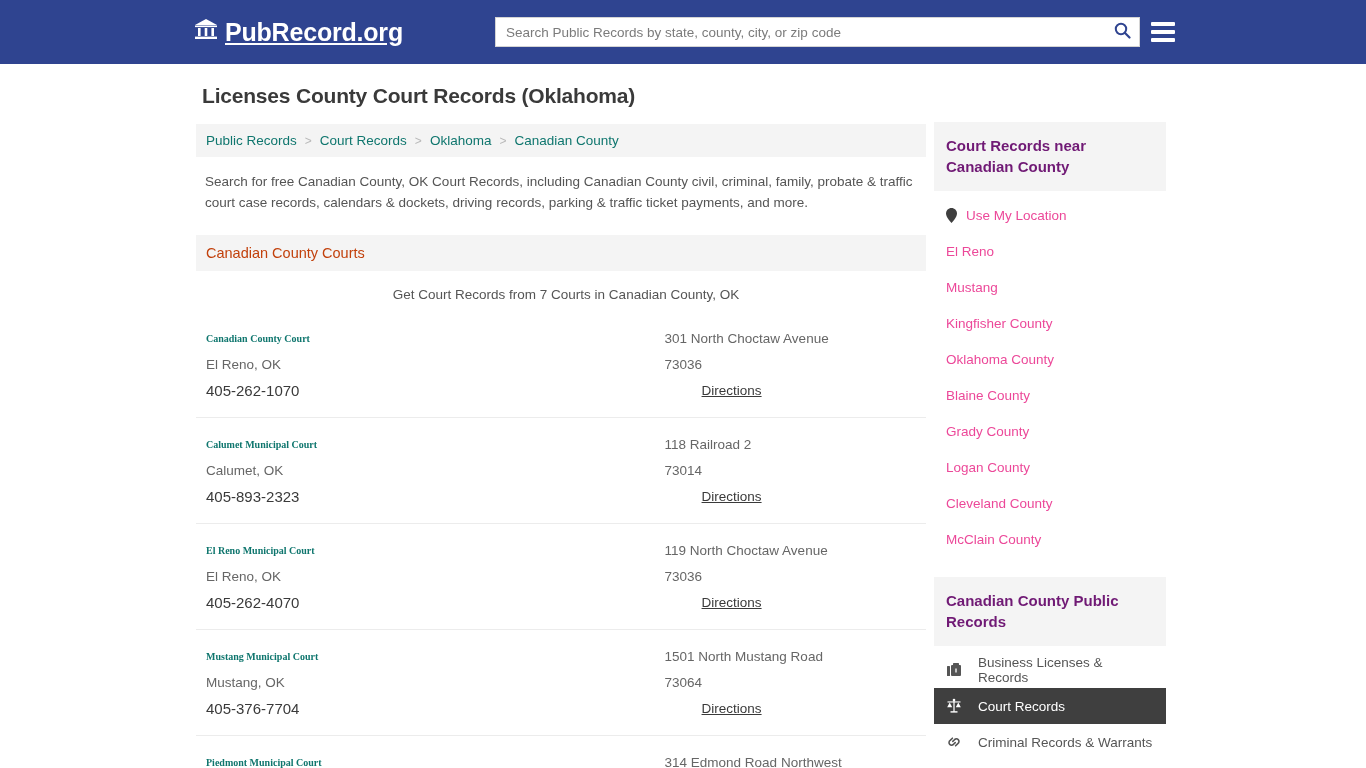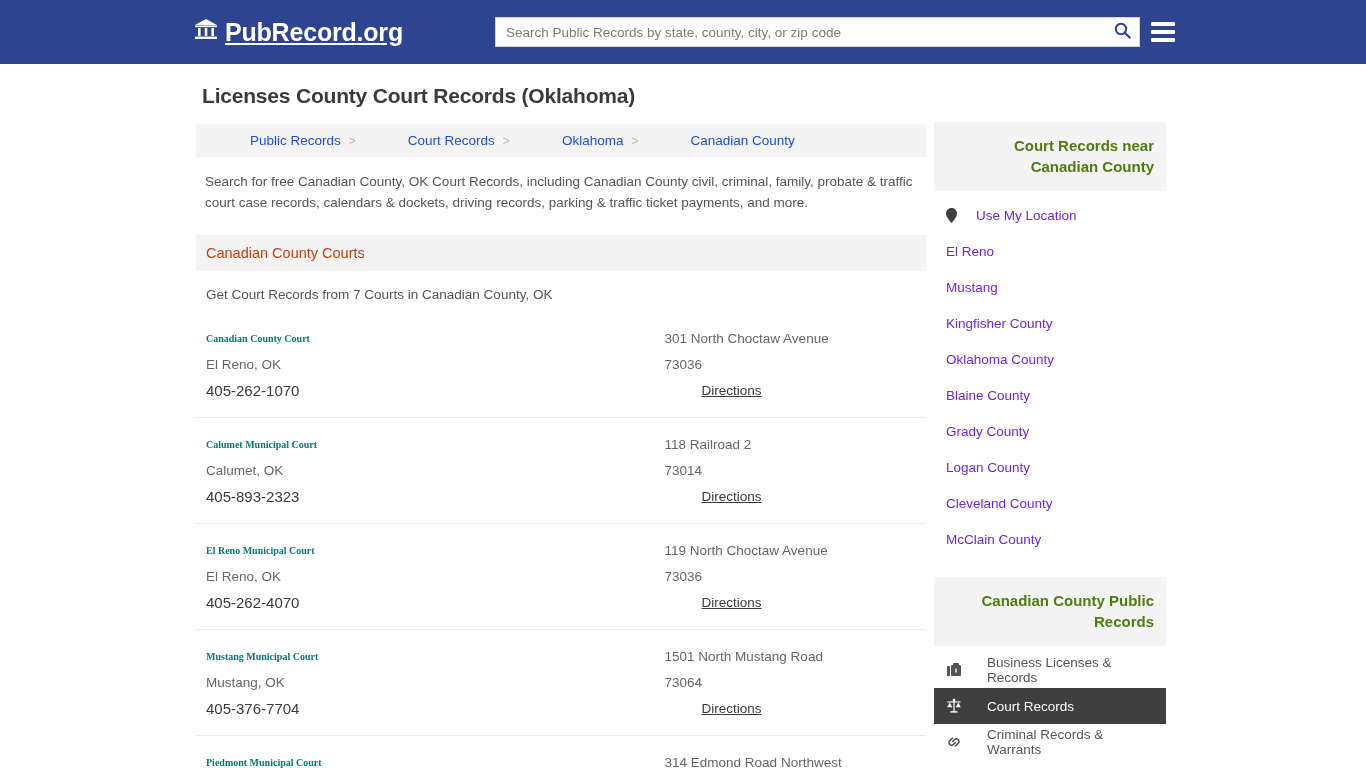--- a/index.html
+++ b/index.html
@@ -73,21 +73,21 @@
   }
 
   
   .breadcrumb {
     background: #f4f4f4;
     height: 33px;
     display: flex; align-items: center;
     padding: 0 10px;
     font-size: 13.5px;
   }
-  .crumb { color: #1d4ed8; text-decoration: none; white-space: nowrap; margin-left: 44px; }
+  .crumb { color: #0f766e; text-decoration: none; white-space: nowrap; }
   .crumb-sep { color: #b9b9b9; margin: 0 8px; font-size: 12px; }
 
   .intro {
     margin: 14px 10px 0 9px;
     font-size: 13.5px;
     line-height: 21px;
     color: #555;
     max-width: 710px;
   }
 
@@ -98,20 +98,21 @@
     height: 36px;
     display: flex; align-items: center;
     padding: 0 10px;
     font-size: 14.5px; font-weight: normal;
     color: #c2410c;
   }
   .section-sub {
     margin: 16px 0 0 10px;
     font-size: 13.5px;
     color: #555;
+    text-align: center;
   }
 
   .court-list { margin-top: 10px; }
   .court-row {
     position: relative;
     display: flex;
     padding: 14px 10px 13px 10px;
     border-top: 1px solid #ececec;
   }
   .court-row:first-child { border-top: none; }
@@ -134,39 +135,38 @@
     font-size: 13.5px; color: #3a3a3a; line-height: 26px;
     text-decoration: underline;
     margin-left: 37px;
   }
 
   
   .side-head {
     background: #f4f4f4;
     padding: 13px 12px 14px 12px;
     font-size: 15px; font-weight: bold;
-    color: #4d7c0f;
+    color: #701a75;
     line-height: 21px;
-    text-align: right;
   }
   .side-links { padding-top: 6px; }
   .side-link {
-    display: flex; align-items: center; gap: 19px;
+    display: flex; align-items: center; gap: 9px;
     height: 36px;
     padding: 0 12px;
     font-size: 13.5px;
-    color: #6d28d9;
+    color: #ec4899;
     text-decoration: none;
   }
   .pin-icon { display:block; width: 11px; height: 15px; flex: 0 0 auto; }
 
   .side-block-2 { margin-top: 20px; }
   .pr-list { padding-top: 6px; }
   .pr-item {
-    display: flex; align-items: center; gap: 25px;
+    display: flex; align-items: center; gap: 16px;
     height: 36px;
     padding: 0 12px;
     font-size: 13.5px;
     color: #555;
     text-decoration: none;
   }
   .pr-item.active {
     background: #3f3f3f;
     color: #ffffff;
   }

